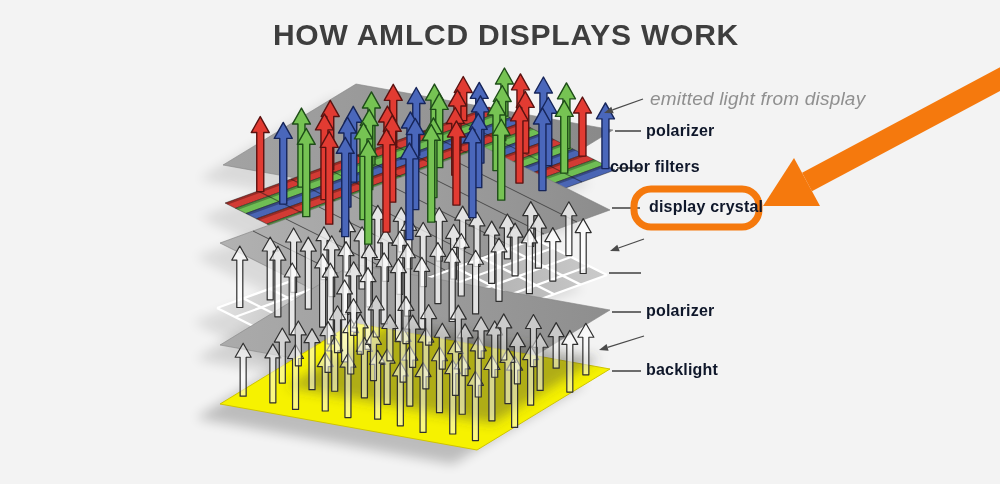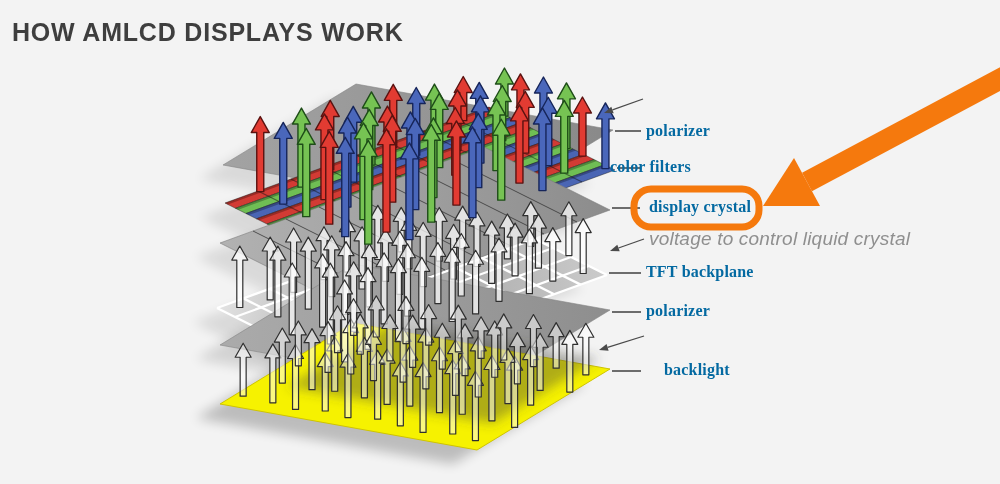--- a/index.html
+++ b/index.html
@@ -1,22 +1,22 @@
 <!DOCTYPE html>
 <html><head>
 <meta charset="utf-8">
 <style>
   html,body{margin:0;padding:0;background:#e9e9e9;}
   .stage{position:relative;width:1000px;height:484px;background:#f3f3f3;overflow:hidden;
          font-family:"Liberation Sans","DejaVu Sans",sans-serif;}
   .stage svg{position:absolute;left:0;top:0;}
-  .title{position:absolute;left:12px;right:0;top:18px;text-align:left;
-         font-size:25px;font-weight:700;color:#3e3e3e;letter-spacing:.8px;}
+  .title{position:absolute;left:12px;right:0;top:18px;text-align:center;
+         font-size:30px;font-weight:700;color:#3e3e3e;letter-spacing:.8px;}
   .lbl{position:absolute;white-space:nowrap;}
-  .lbl.bold{font-size:16px;font-weight:700;color:#0369a1;letter-spacing:.2px;font-family:Liberation Serif, serif;}
+  .lbl.bold{font-size:16px;font-weight:700;color:#0f172a;letter-spacing:.2px;}
   .lbl.italic{font-size:19px;font-style:italic;color:#8f8f8f;letter-spacing:.2px;}
 </style>
 </head>
 <body>
 
 <div class="stage">
 
   <svg width="1000" height="484" viewBox="0 0 1000 484">
       <defs>
         <linearGradient id="gPol1" x1="0" y1="0" x2="1" y2="0">
@@ -288,20 +288,19 @@
       </g>
       <g>
         <rect x="634" y="189" width="125" height="38" rx="17" fill="none" stroke="#f5790d" stroke-width="7"></rect>
         <line x1="1006" y1="76" x2="807" y2="182" stroke="#f5790d" stroke-width="21"></line>
         <polygon points="763.0,206.0 794.0,158.0 820.0,206.0" fill="#f5790d"></polygon>
       </g>
     </svg>
 
   <div class="title">HOW AMLCD DISPLAYS WORK</div>
 
+  <div class="lbl italic" style="left:650px;top:88px;">emitted light from display</div>
   <div class="lbl bold" style="left:646px;top:122px;">polarizer</div>
   <div class="lbl bold" style="left:610px;top:158px;">color filters</div>
   <div class="lbl bold" style="left:649px;top:198px;">display crystal</div>
-  <div class="lbl italic" style="left:649px;top:228px;">voltage to control liquid crystal</div>
-  <div class="lbl bold" style="left:646px;top:263px;">TFT backplane</div>
   <div class="lbl bold" style="left:646px;top:302px;">polarizer</div>
-  <div class="lbl bold" style="left:646px;top:361px;margin-left:18px;">backlight</div>
+  <div class="lbl bold" style="left:646px;top:361px;">backlight</div>
 </div>
 
 </body></html>

